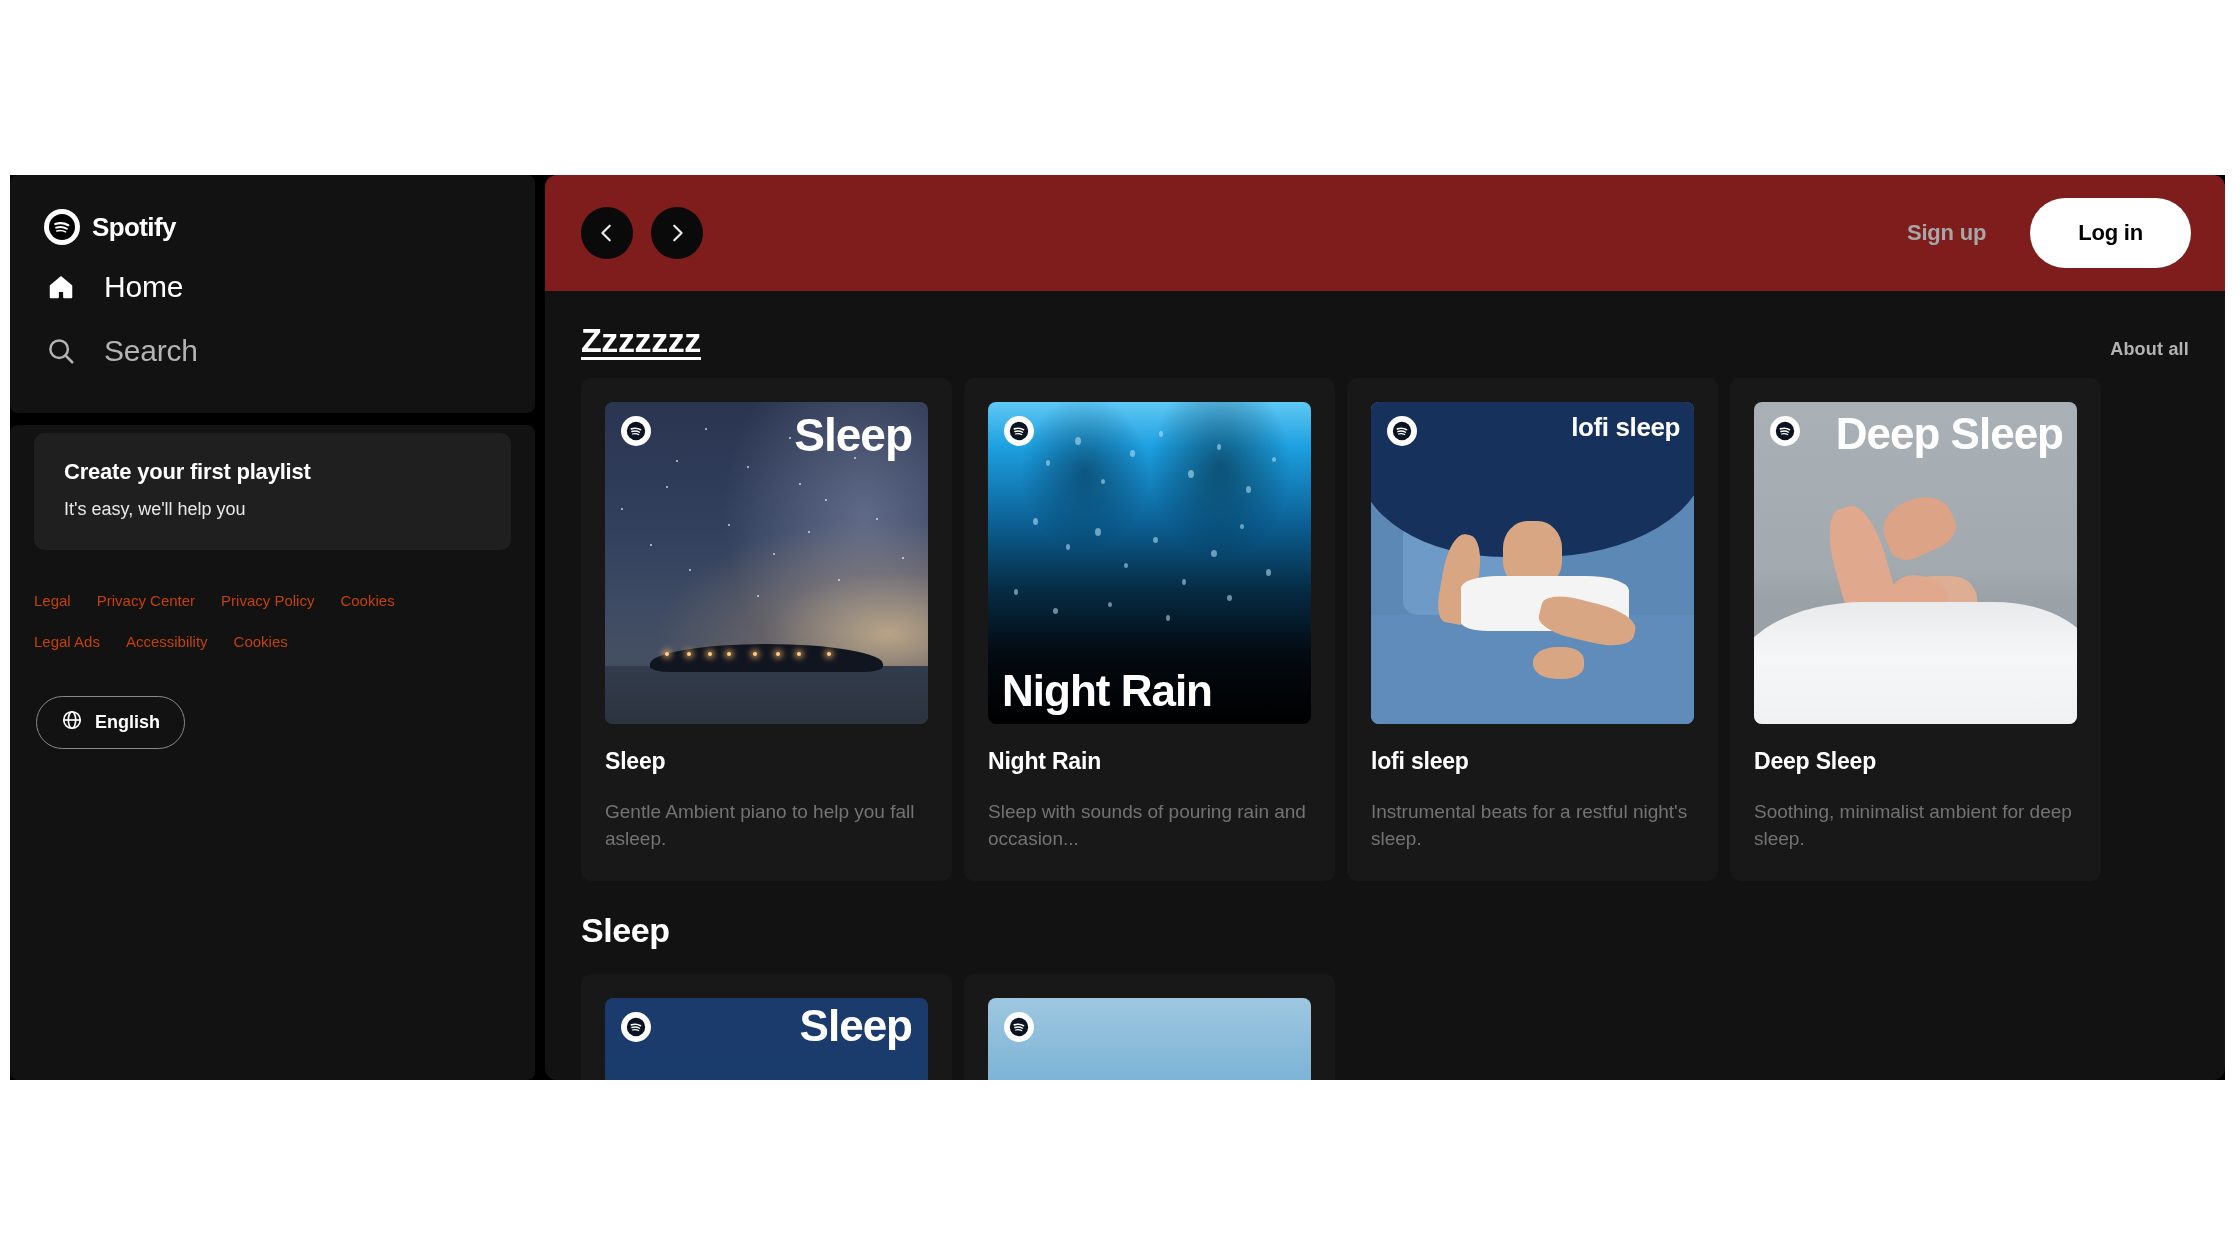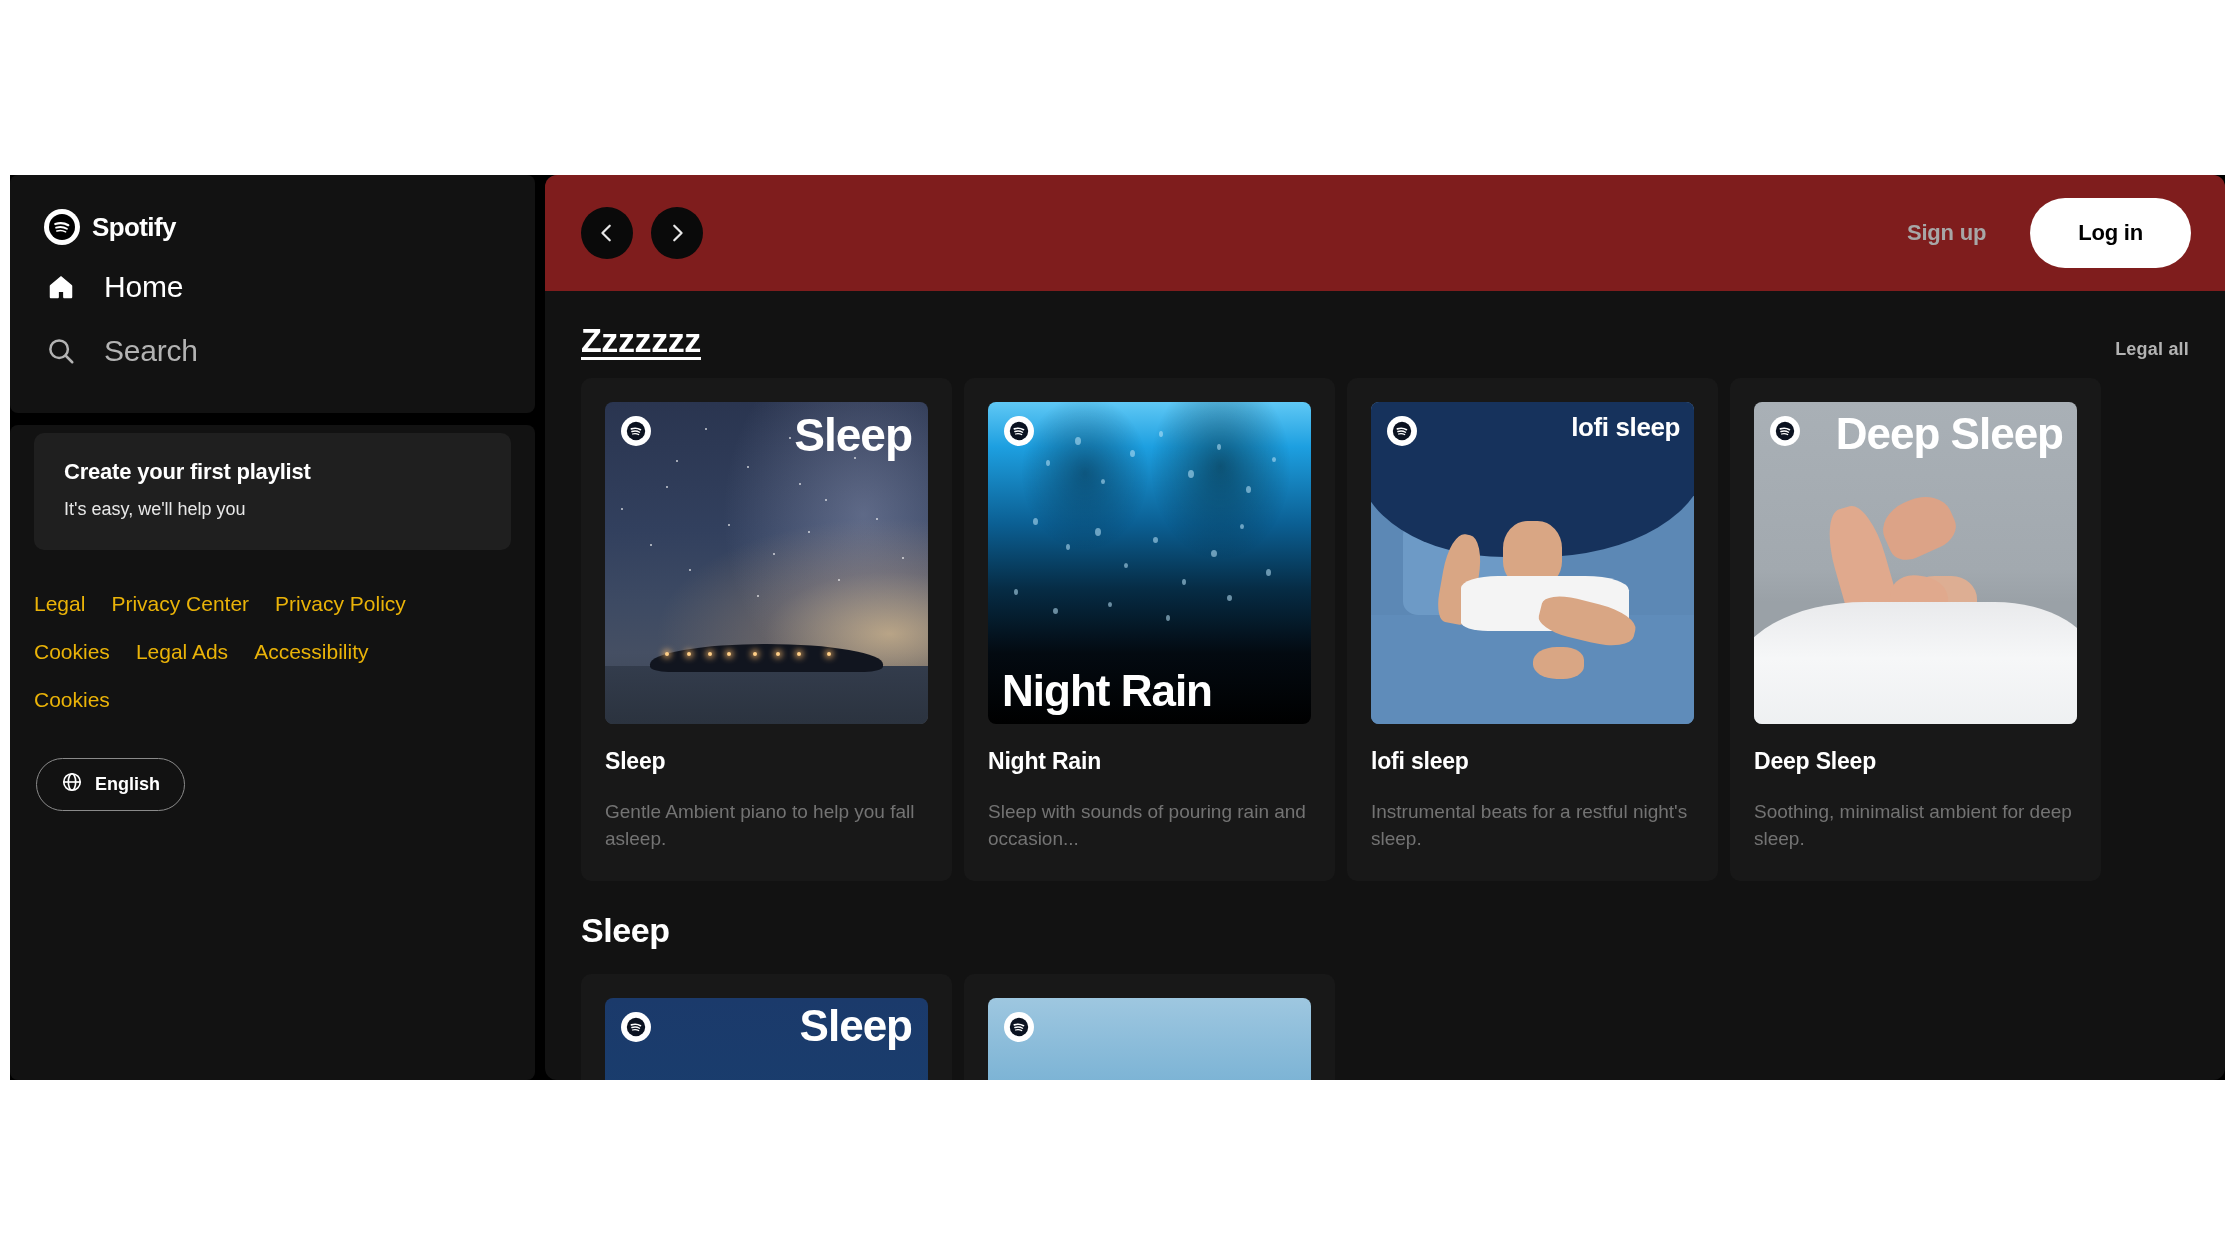--- a/index.html
+++ b/index.html
@@ -92,21 +92,21 @@
   .promo-title { color: #fff; font-size: 22px; font-weight: 700; margin-bottom: 14px; letter-spacing: -0.2px;}
   .promo-sub { color: #e8e8e8; font-size: 18px; font-weight: 500; }
 
   .legal {
     margin: 42px 24px 0 24px;
     display: flex; flex-wrap: wrap;
     max-width: 400px;
     row-gap: 24px; column-gap: 26px;
   }
   .legal a {
-    color: #eab308; font-size: 21px; text-decoration: none;
+    color: #c2410c; font-size: 15px; text-decoration: none;
     white-space: nowrap; cursor: pointer;
   }
   .lang-btn {
     margin: 46px 0 0 26px;
     display: inline-flex; align-items: center; gap: 12px;
     border: 1px solid #8a8a8a; border-radius: 999px;
     color: #ffffff; background: transparent;
     padding: 12px 24px;
     font-size: 18px; font-weight: 700;
     width: max-content; cursor: pointer;
@@ -413,21 +413,21 @@
       <div class="spacer"></div>
       <button class="signup-btn">Sign up</button>
       <button class="login-btn">Log in</button>
     </header>
 
     <div id="content">
 
       <div class="section-head">
         <h2 class="section-title underline">Zzzzzzz</h2>
         <div class="spacer"></div>
-        <a class="show-all">Legal all</a>
+        <a class="show-all">About all</a>
       </div>
 
       <div class="card-row">
 
         <div class="card">
           <div class="art art-sleep">
             <div class="stars">
               <i style="left:8%;top:12%"></i>
                 <i style="left:19%;top:26%"></i>
                 <i style="left:31%;top:8%"></i>

